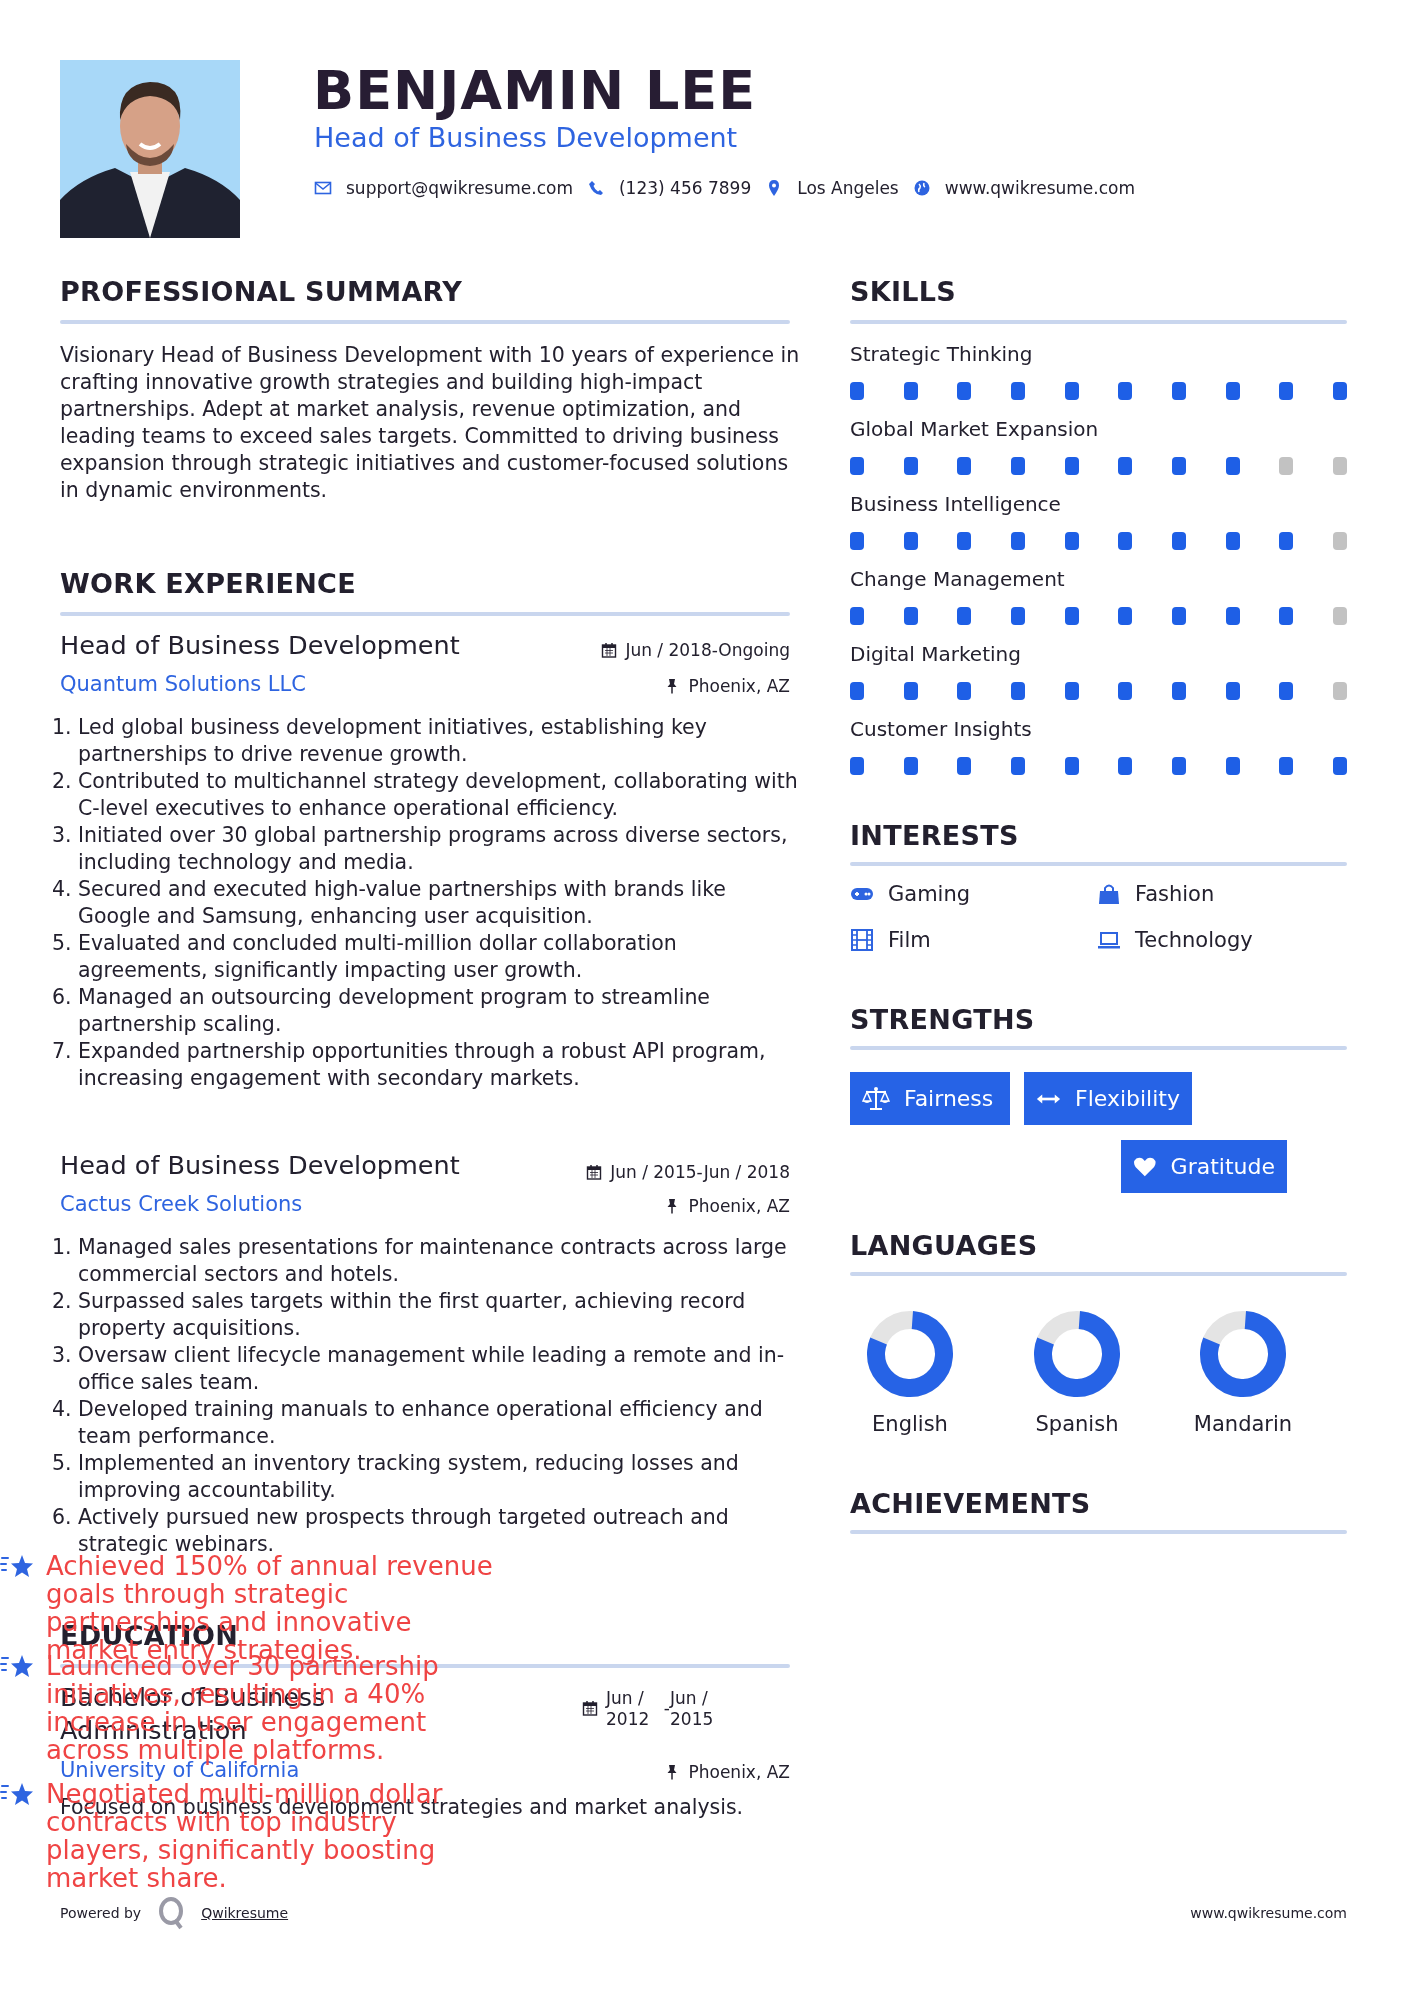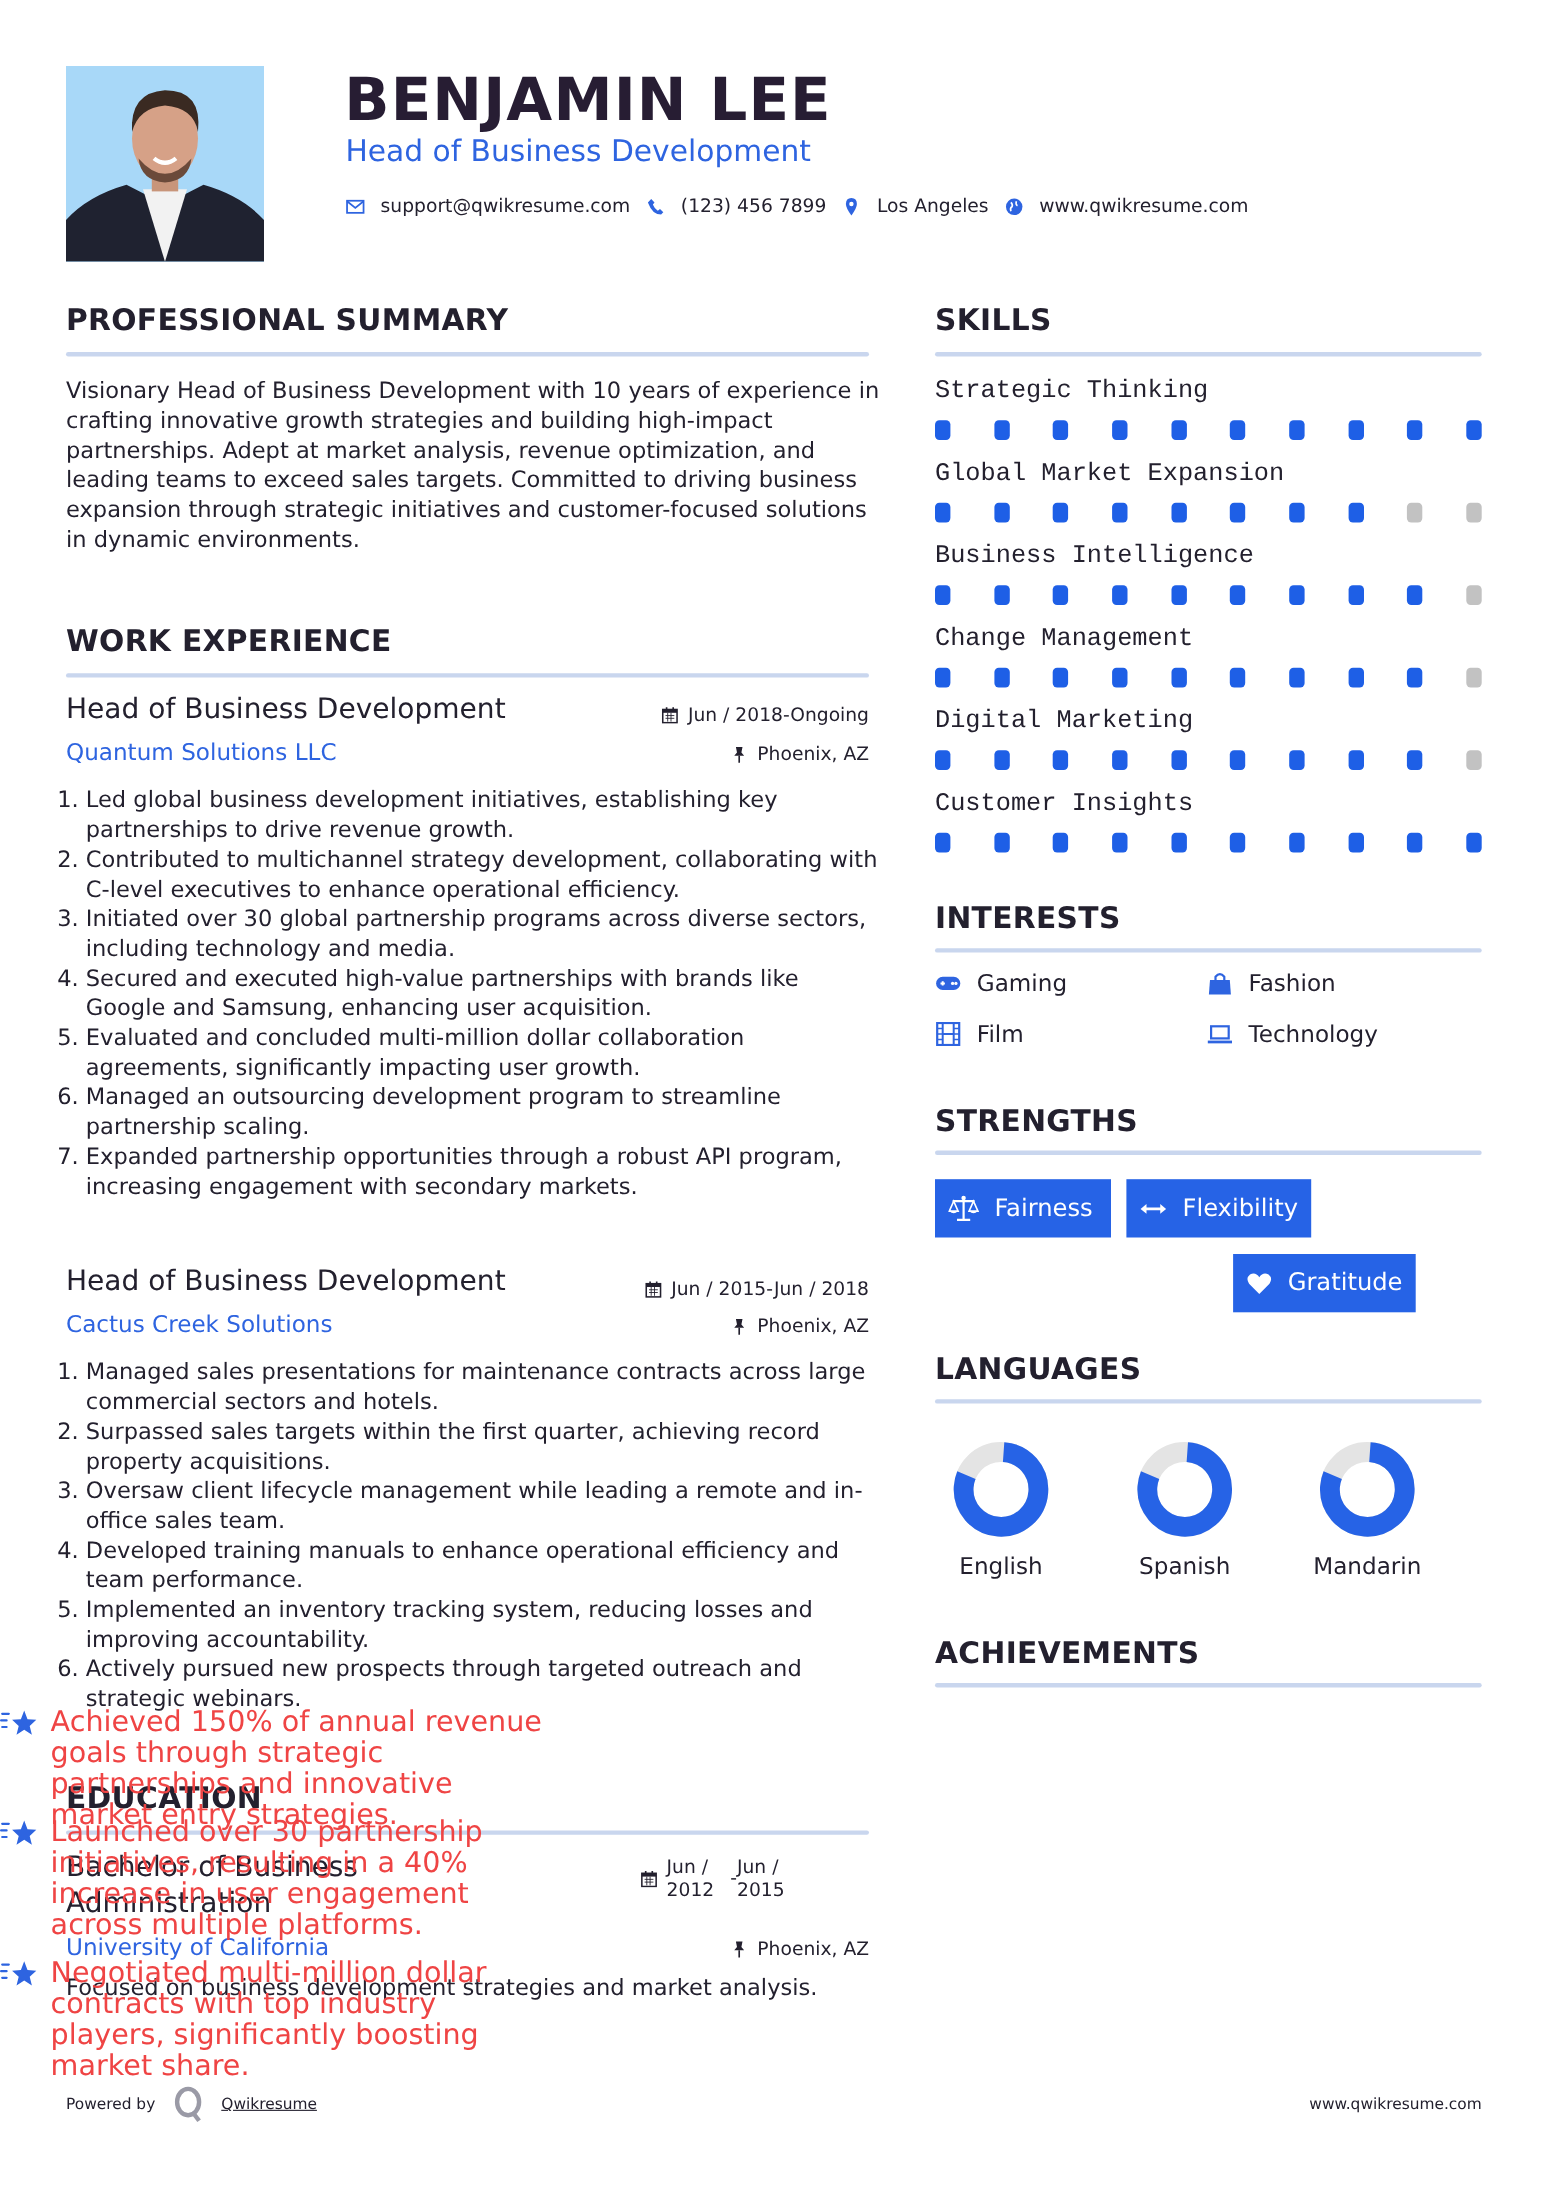--- a/index.html
+++ b/index.html
@@ -28,21 +28,21 @@
   
   .job-title { position: absolute; left: 0; font-size: 25.5px; color: #23202e; white-space: nowrap; }
   .job-company { position: absolute; left: 0; font-size: 21px; color: #2e64e0; white-space: nowrap; }
   .job-meta { position: absolute; right: 0; font-size: 17px; color: #23202e; display: flex; align-items: center; white-space: nowrap; }
   .job-meta svg { width: 16px; height: 16px; margin-right: 8px; }
   .bullets { position: absolute; left: 0; width: 740px; list-style: none; font-size: 20.5px; line-height: 27px; color: #23202e; }
   .bullets li { position: relative; padding-left: 18px; }
   .bullets li .num { position: absolute; left: -8px; top: 0; }
 
   
-  .skill-name { position: absolute; left: 0; font-size: 23px; color: #23202e; white-space: nowrap; font-family: Liberation Mono, monospace; }
+  .skill-name { position: absolute; left: 0; font-size: 20px; color: #23202e; white-space: nowrap; }
   .skill-dots { position: absolute; left: 0; width: 497px; height: 18px; display: flex; justify-content: space-between; }
   .dot { width: 14px; height: 18px; border-radius: 4px; background: #1e5fe6; }
   .dot.off { background: #c2c2c2; }
 
   
   .interest { position: absolute; display: flex; align-items: center; font-size: 21px; color: #23202e; white-space: nowrap; }
   .interest svg { width: 24px; height: 22px; margin-right: 14px; }
 
   
   .tag { position: absolute; height: 53px; background: #2663e6; color: #ffffff; display: flex; align-items: center; padding: 0 12px 0 12px; font-size: 22px; white-space: nowrap; }

